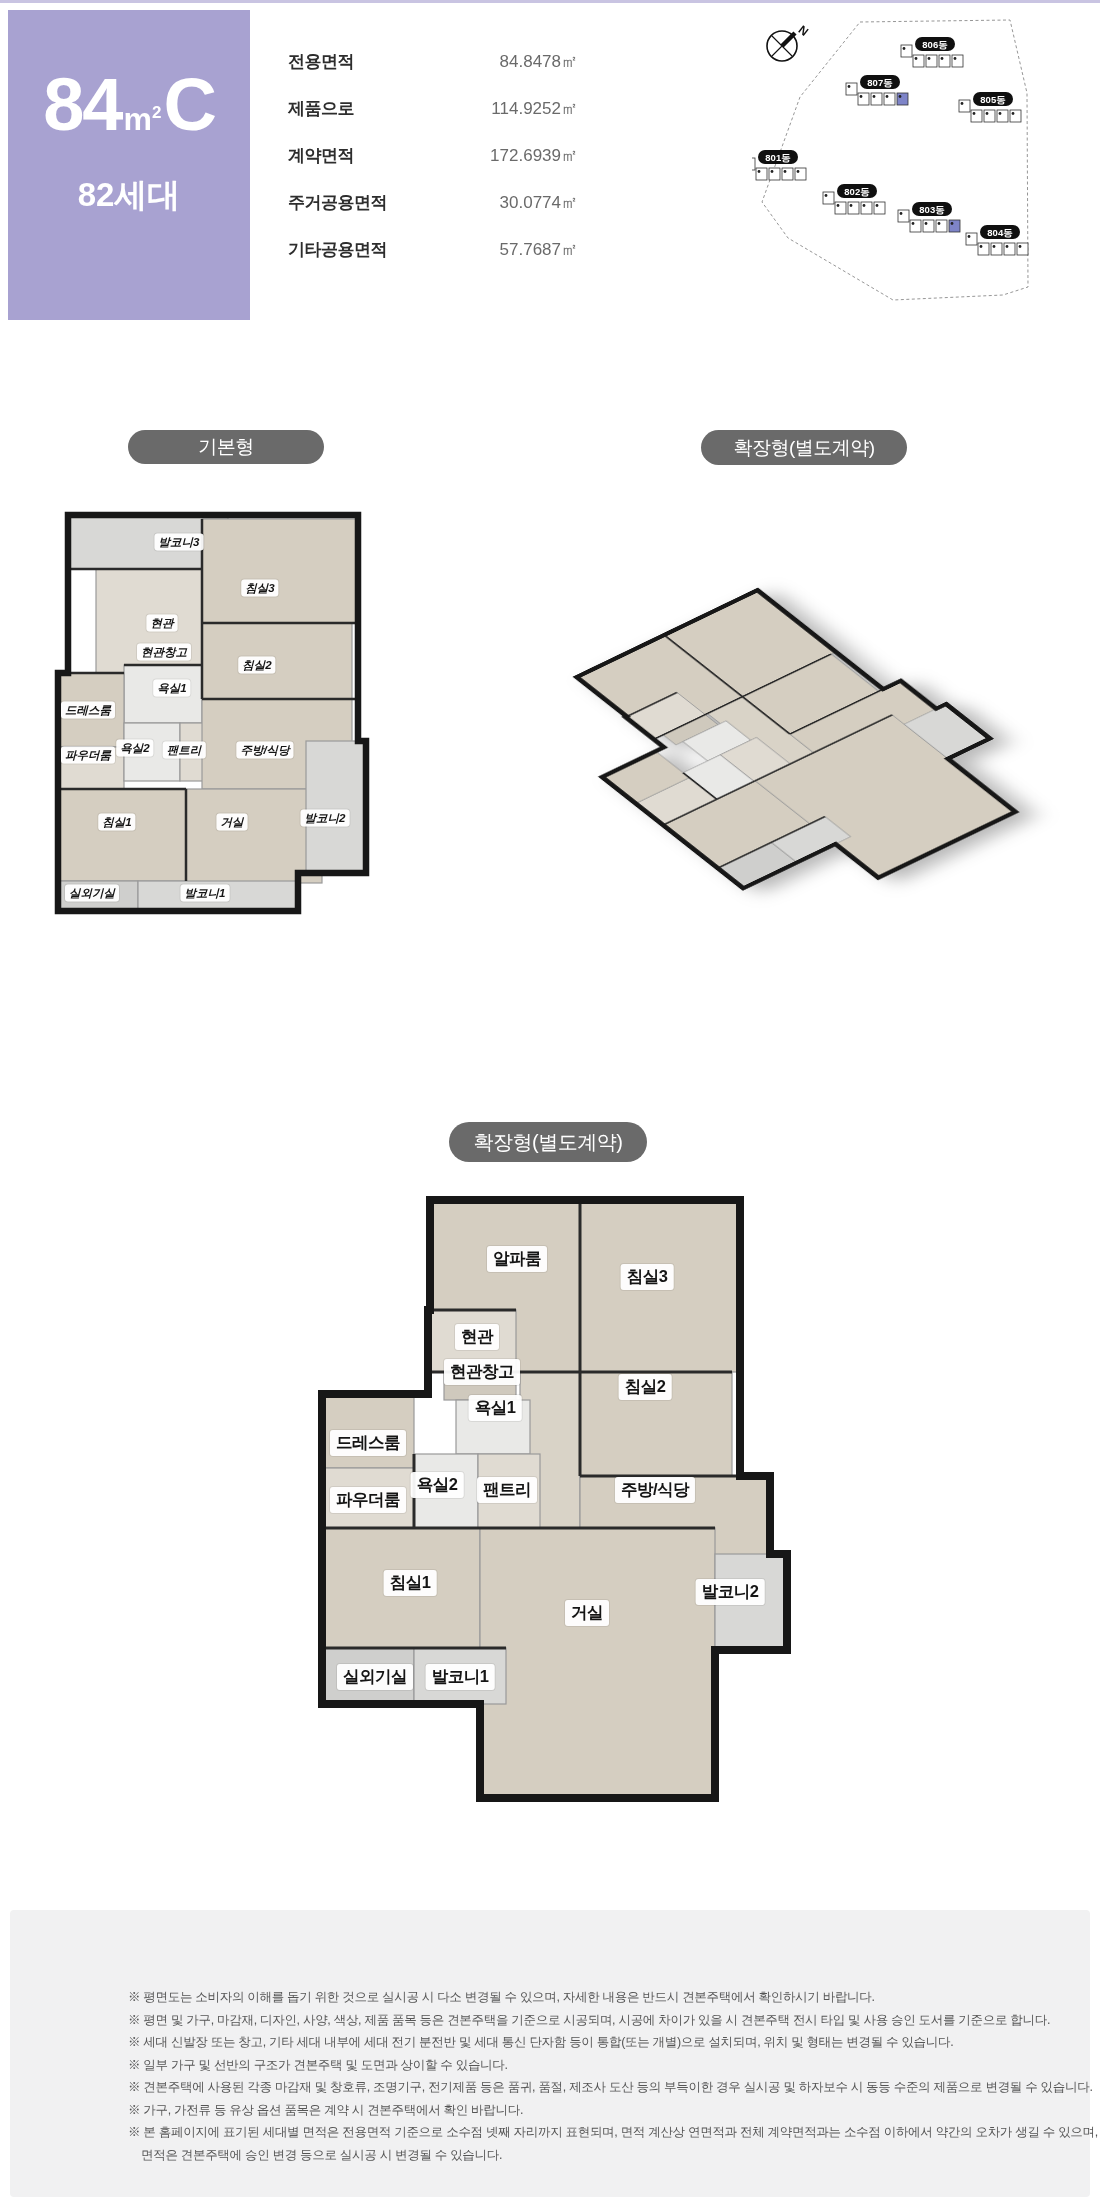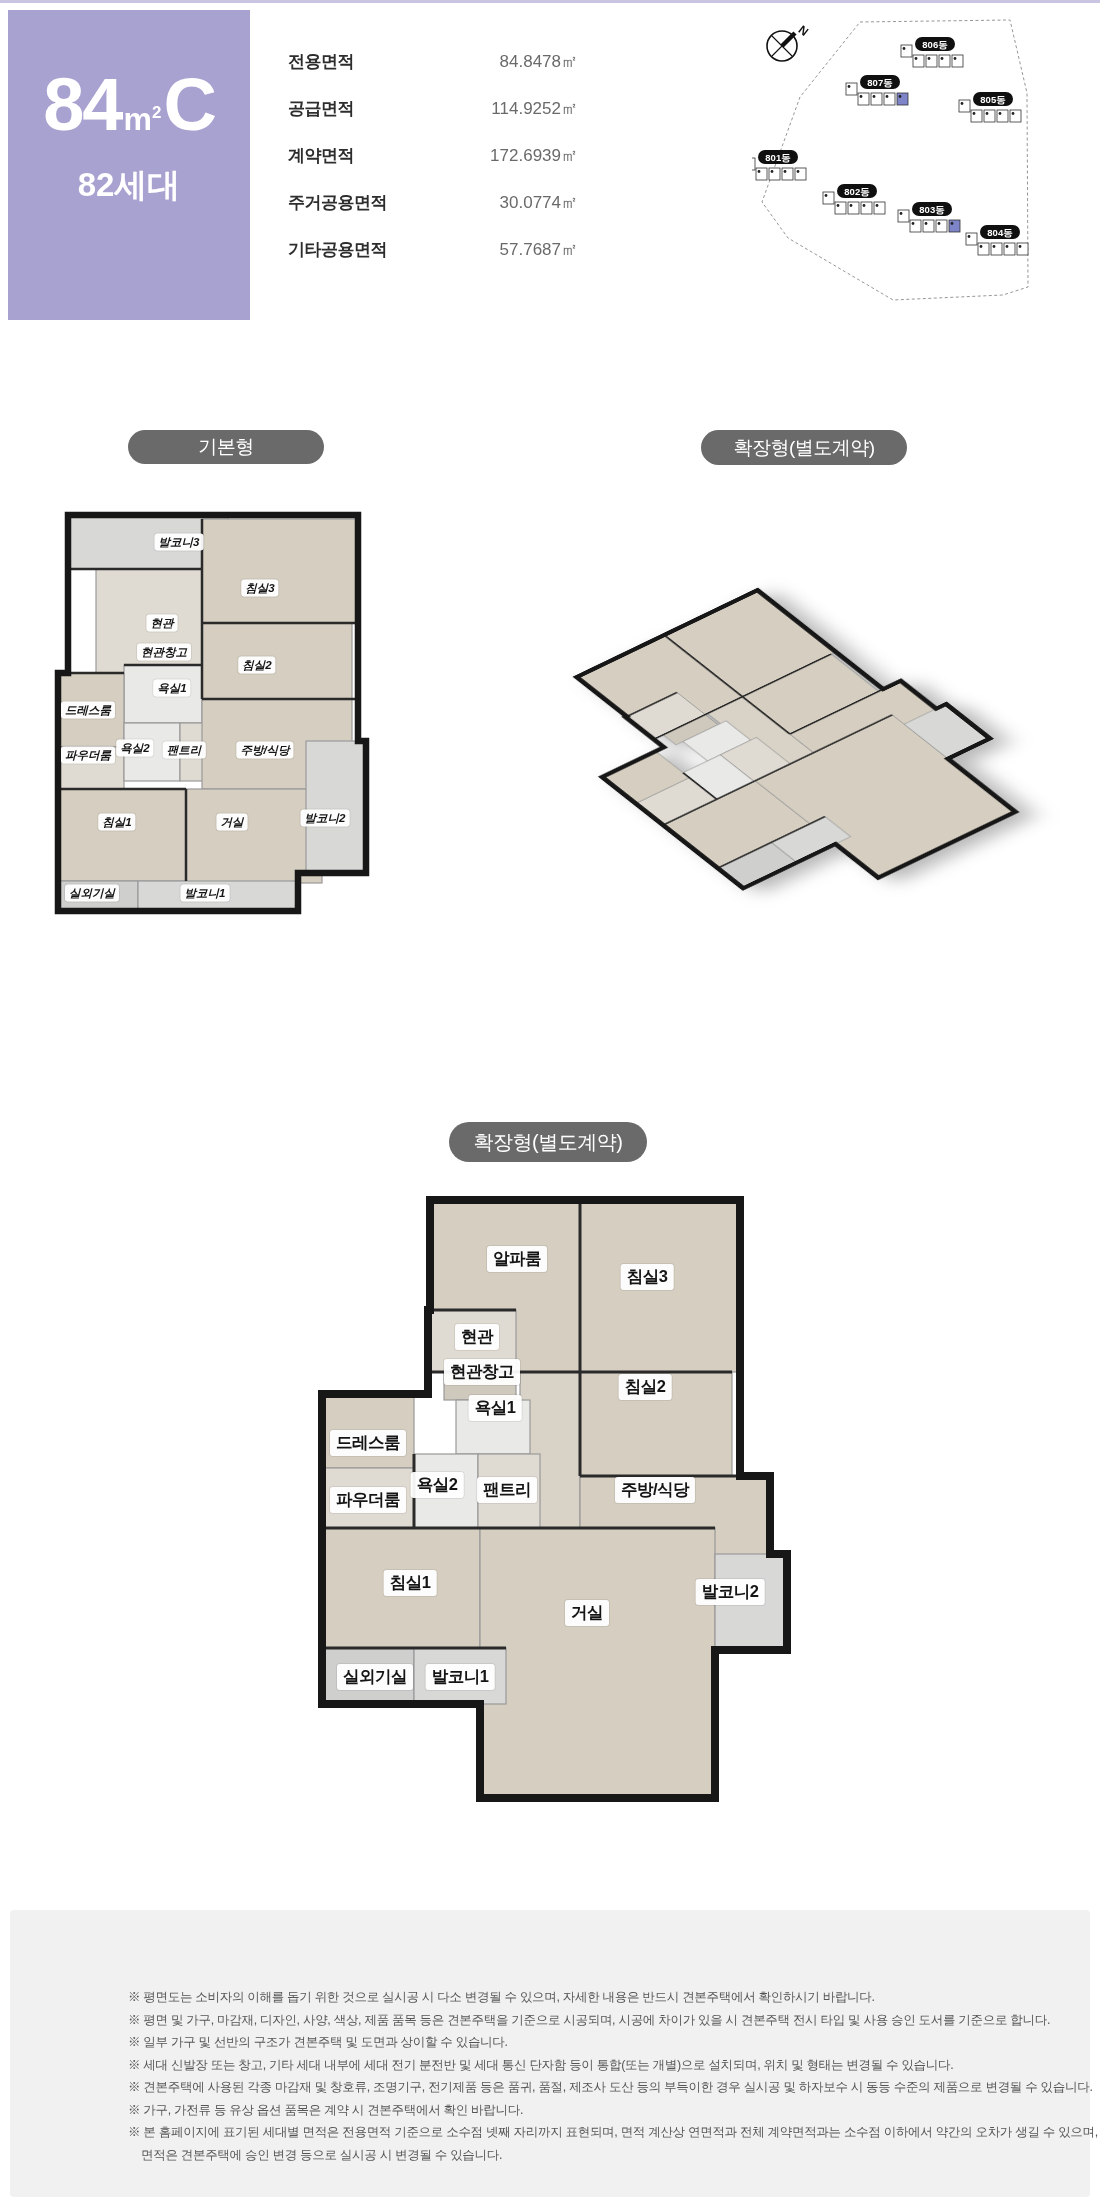--- a/index.html
+++ b/index.html
@@ -7,21 +7,21 @@
   .page{position:relative;width:1100px;height:2207px;background:#fff;overflow:hidden;}
   .top-line{position:absolute;left:0;top:0;width:1100px;height:3px;background:#c9c4e2;}
 
   
   .type-box{position:absolute;left:8px;top:10px;width:242px;height:310px;background:#a8a2d1;
     display:flex;flex-direction:column;align-items:center;justify-content:flex-start;color:#fff;}
   .type-code{margin-top:58px;display:flex;align-items:baseline;font-weight:600;line-height:1;}
   .type-code .big{font-size:74px;letter-spacing:-2px;}
   .type-code .unit{font-size:32px;margin:12px 2px;}
   .type-code .unit sup{font-size:17px;vertical-align:super;}
-  .households{margin-top:16px;font-size:33px;font-weight:600;}
+  .households{margin-top:26px;font-size:33px;font-weight:600;}
 
   .area-table{position:absolute;left:288px;top:46px;width:290px;}
   .area-row{display:flex;justify-content:space-between;align-items:center;height:30px;margin-bottom:17px;}
   .a-label{font-size:17px;font-weight:700;color:#2d2d2d;letter-spacing:-0.5px;}
   .a-value{font-size:17px;color:#6a6a6a;}
 
   .site-map{position:absolute;left:752px;top:12px;width:340px;height:300px;}
 
   
   .badge{position:absolute;background:#6a6a6a;color:#fff;display:flex;align-items:center;justify-content:center;
@@ -105,21 +105,21 @@
     </div>
     <div class="households">82세대</div>
   </div>
 
   <div class="area-table">
     <div class="area-row">
       <span class="a-label">전용면적</span>
       <span class="a-value">84.8478㎡</span>
     </div>
     <div class="area-row">
-      <span class="a-label">공급면적</span>
+      <span class="a-label">제품으로</span>
       <span class="a-value">114.9252㎡</span>
     </div>
     <div class="area-row">
       <span class="a-label">계약면적</span>
       <span class="a-value">172.6939㎡</span>
     </div>
     <div class="area-row">
       <span class="a-label">주거공용면적</span>
       <span class="a-value">30.0774㎡</span>
     </div>
@@ -316,20 +316,20 @@
       <div class="chip" style="left: 100px; top: 391px;">침실1</div>
       <div class="chip" style="left: 277px; top: 421px;">거실</div>
       <div class="chip" style="left: 420px; top: 400px;">발코니2</div>
       <div class="chip" style="left: 65px; top: 485px;">실외기실</div>
       <div class="chip" style="left: 150px; top: 485px;">발코니1</div>
     </div>
 
   <div class="notes">
     <p>※ 평면도는 소비자의 이해를 돕기 위한 것으로 실시공 시 다소 변경될 수 있으며, 자세한 내용은 반드시 견본주택에서 확인하시기 바랍니다.</p>
     <p>※ 평면 및 가구, 마감재, 디자인, 사양, 색상, 제품 품목 등은 견본주택을 기준으로 시공되며, 시공에 차이가 있을 시 견본주택 전시 타입 및 사용 승인 도서를 기준으로 합니다.</p>
+    <p>※ 세대 신발장 또는 창고, 기타 세대 내부에 세대 전기 분전반 및 세대 통신 단자함 등이 통합(또는 개별)으로 설치되며, 위치 및 형태는 변경될 수 있습니다.</p>
     <p>※ 일부 가구 및 선반의 구조가 견본주택 및 도면과 상이할 수 있습니다.</p>
-    <p>※ 세대 신발장 또는 창고, 기타 세대 내부에 세대 전기 분전반 및 세대 통신 단자함 등이 통합(또는 개별)으로 설치되며, 위치 및 형태는 변경될 수 있습니다.</p>
     <p>※ 견본주택에 사용된 각종 마감재 및 창호류, 조명기구, 전기제품 등은 품귀, 품절, 제조사 도산 등의 부득이한 경우 실시공 및 하자보수 시 동등 수준의 제품으로 변경될 수 있습니다.</p>
     <p>※ 가구, 가전류 등 유상 옵션 품목은 계약 시 견본주택에서 확인 바랍니다.</p>
     <p>※ 본 홈페이지에 표기된 세대별 면적은 전용면적 기준으로 소수점 넷째 자리까지 표현되며, 면적 계산상 연면적과 전체 계약면적과는 소수점 이하에서 약간의 오차가 생길 수 있으며,</p>
     <p class="indent">면적은 견본주택에 승인 변경 등으로 실시공 시 변경될 수 있습니다.</p>
   </div>
 </div>
 
 </body></html>

